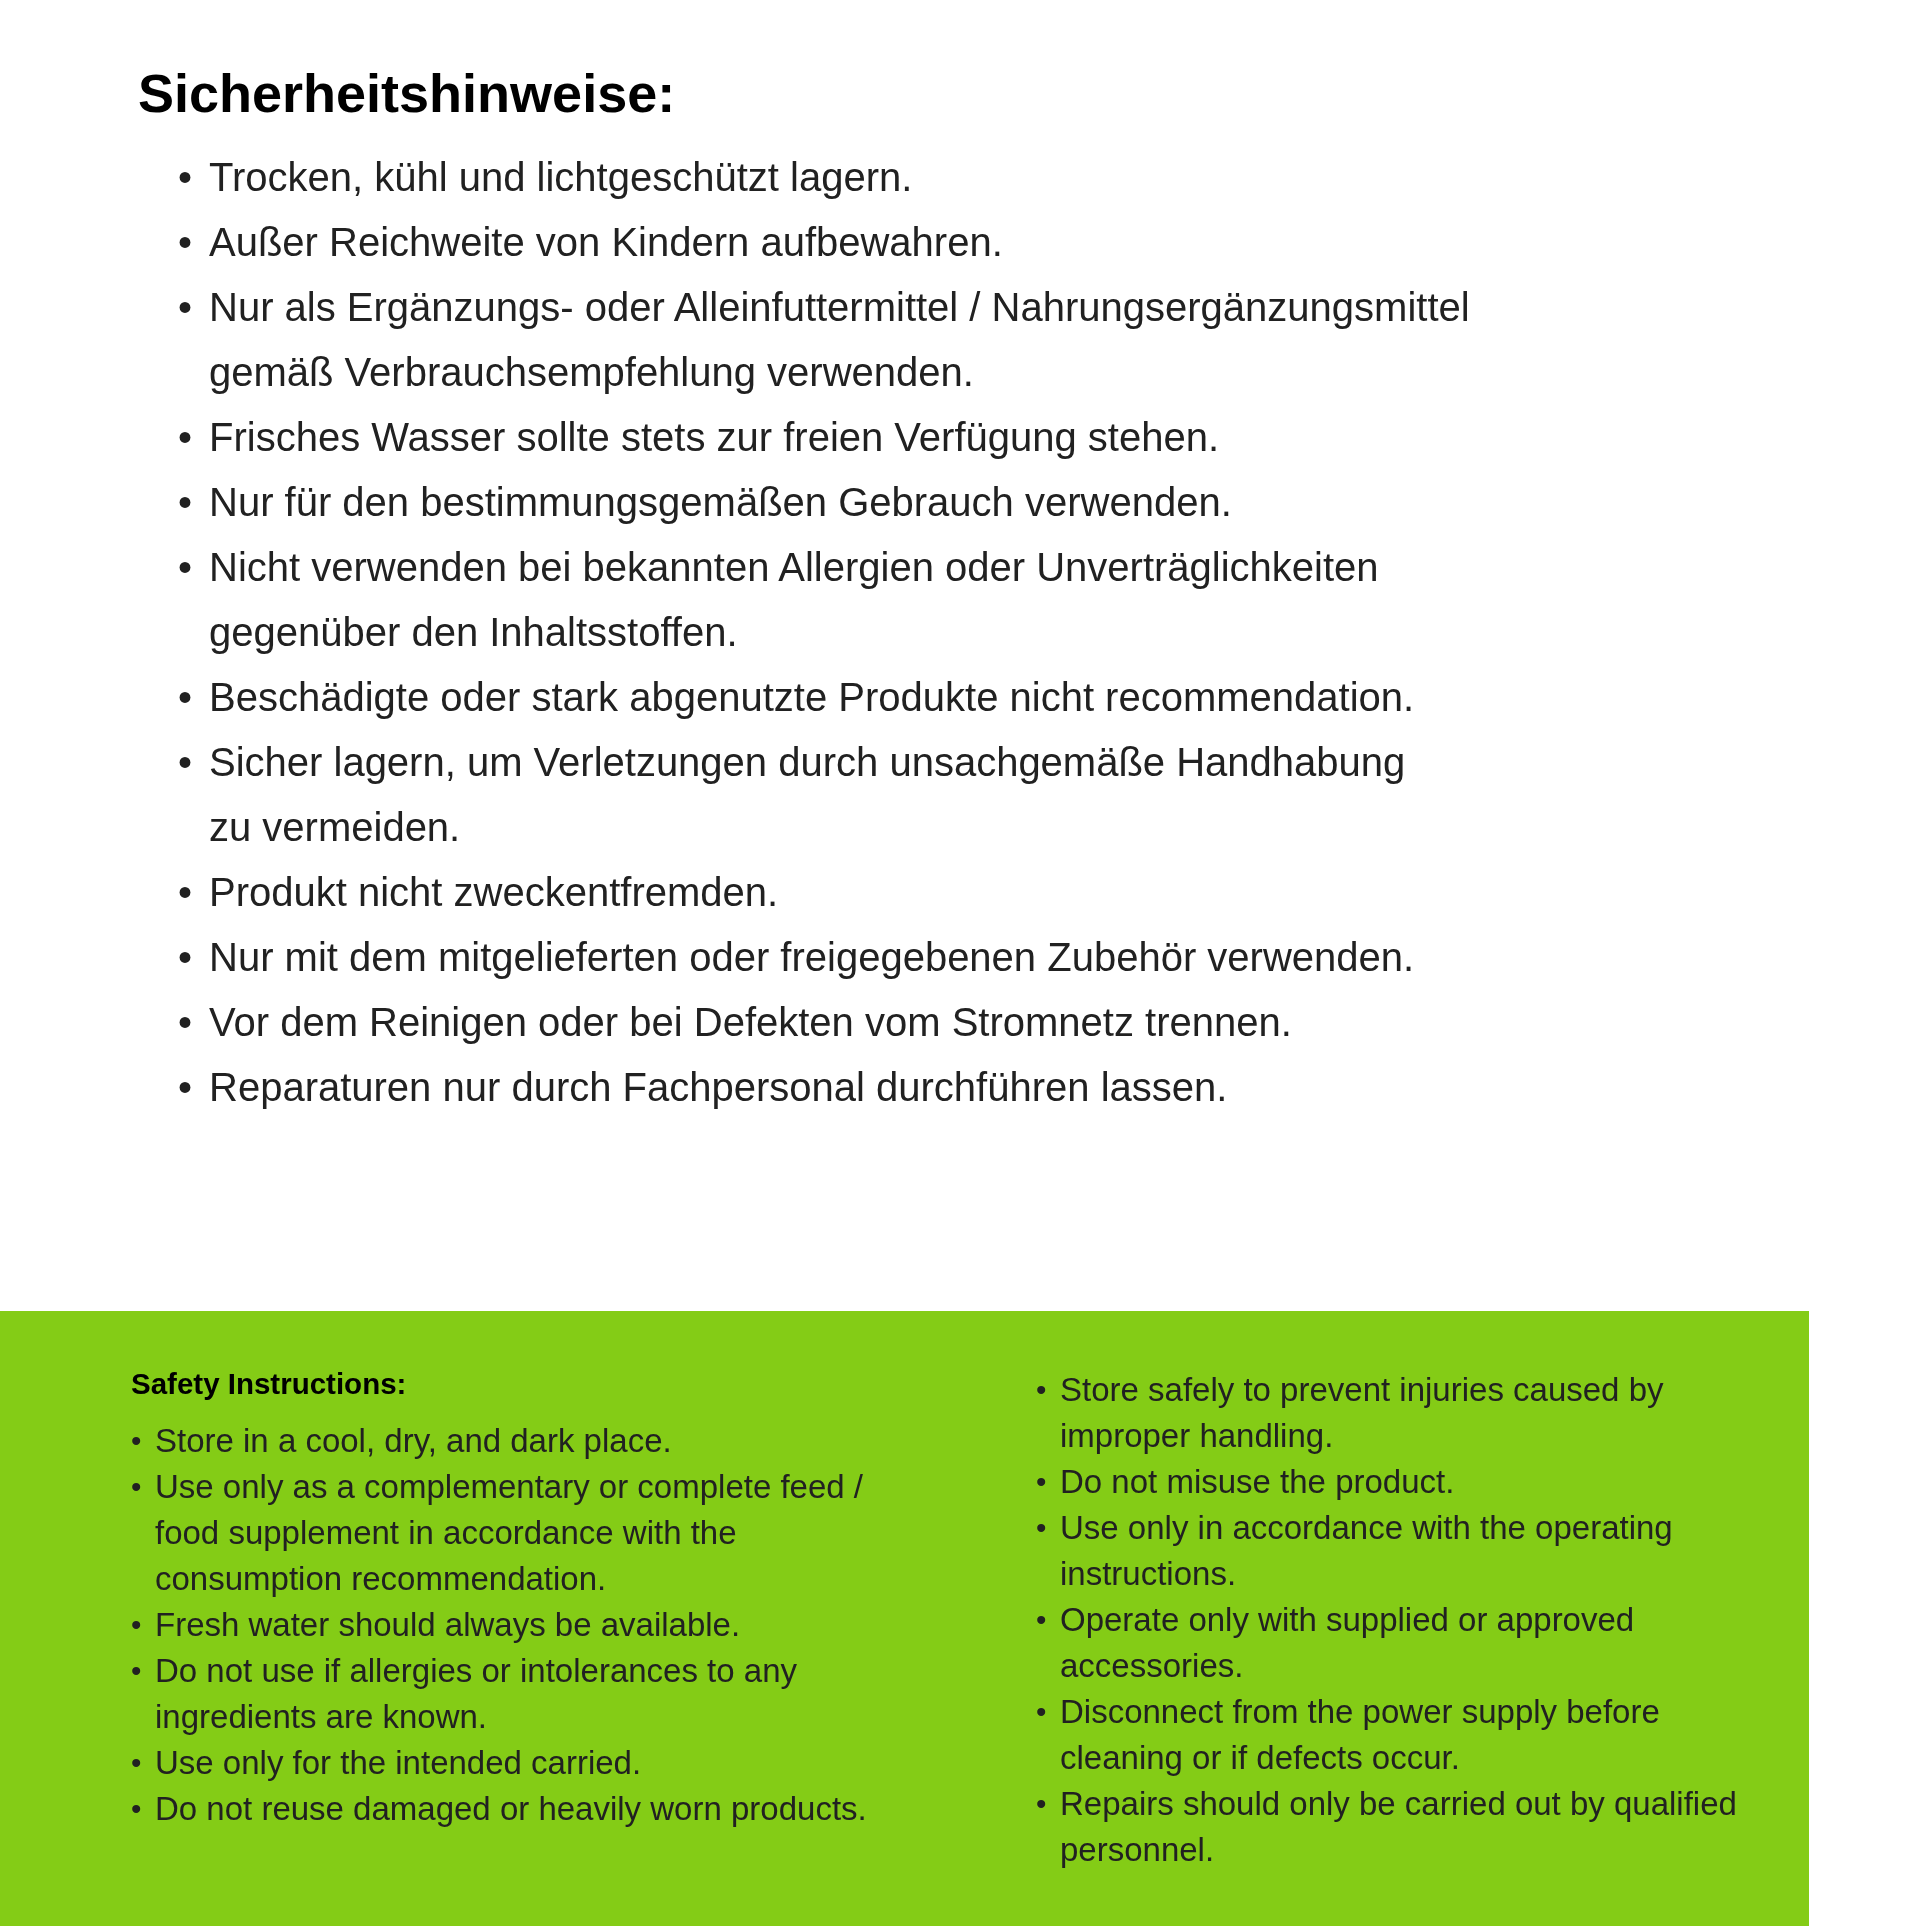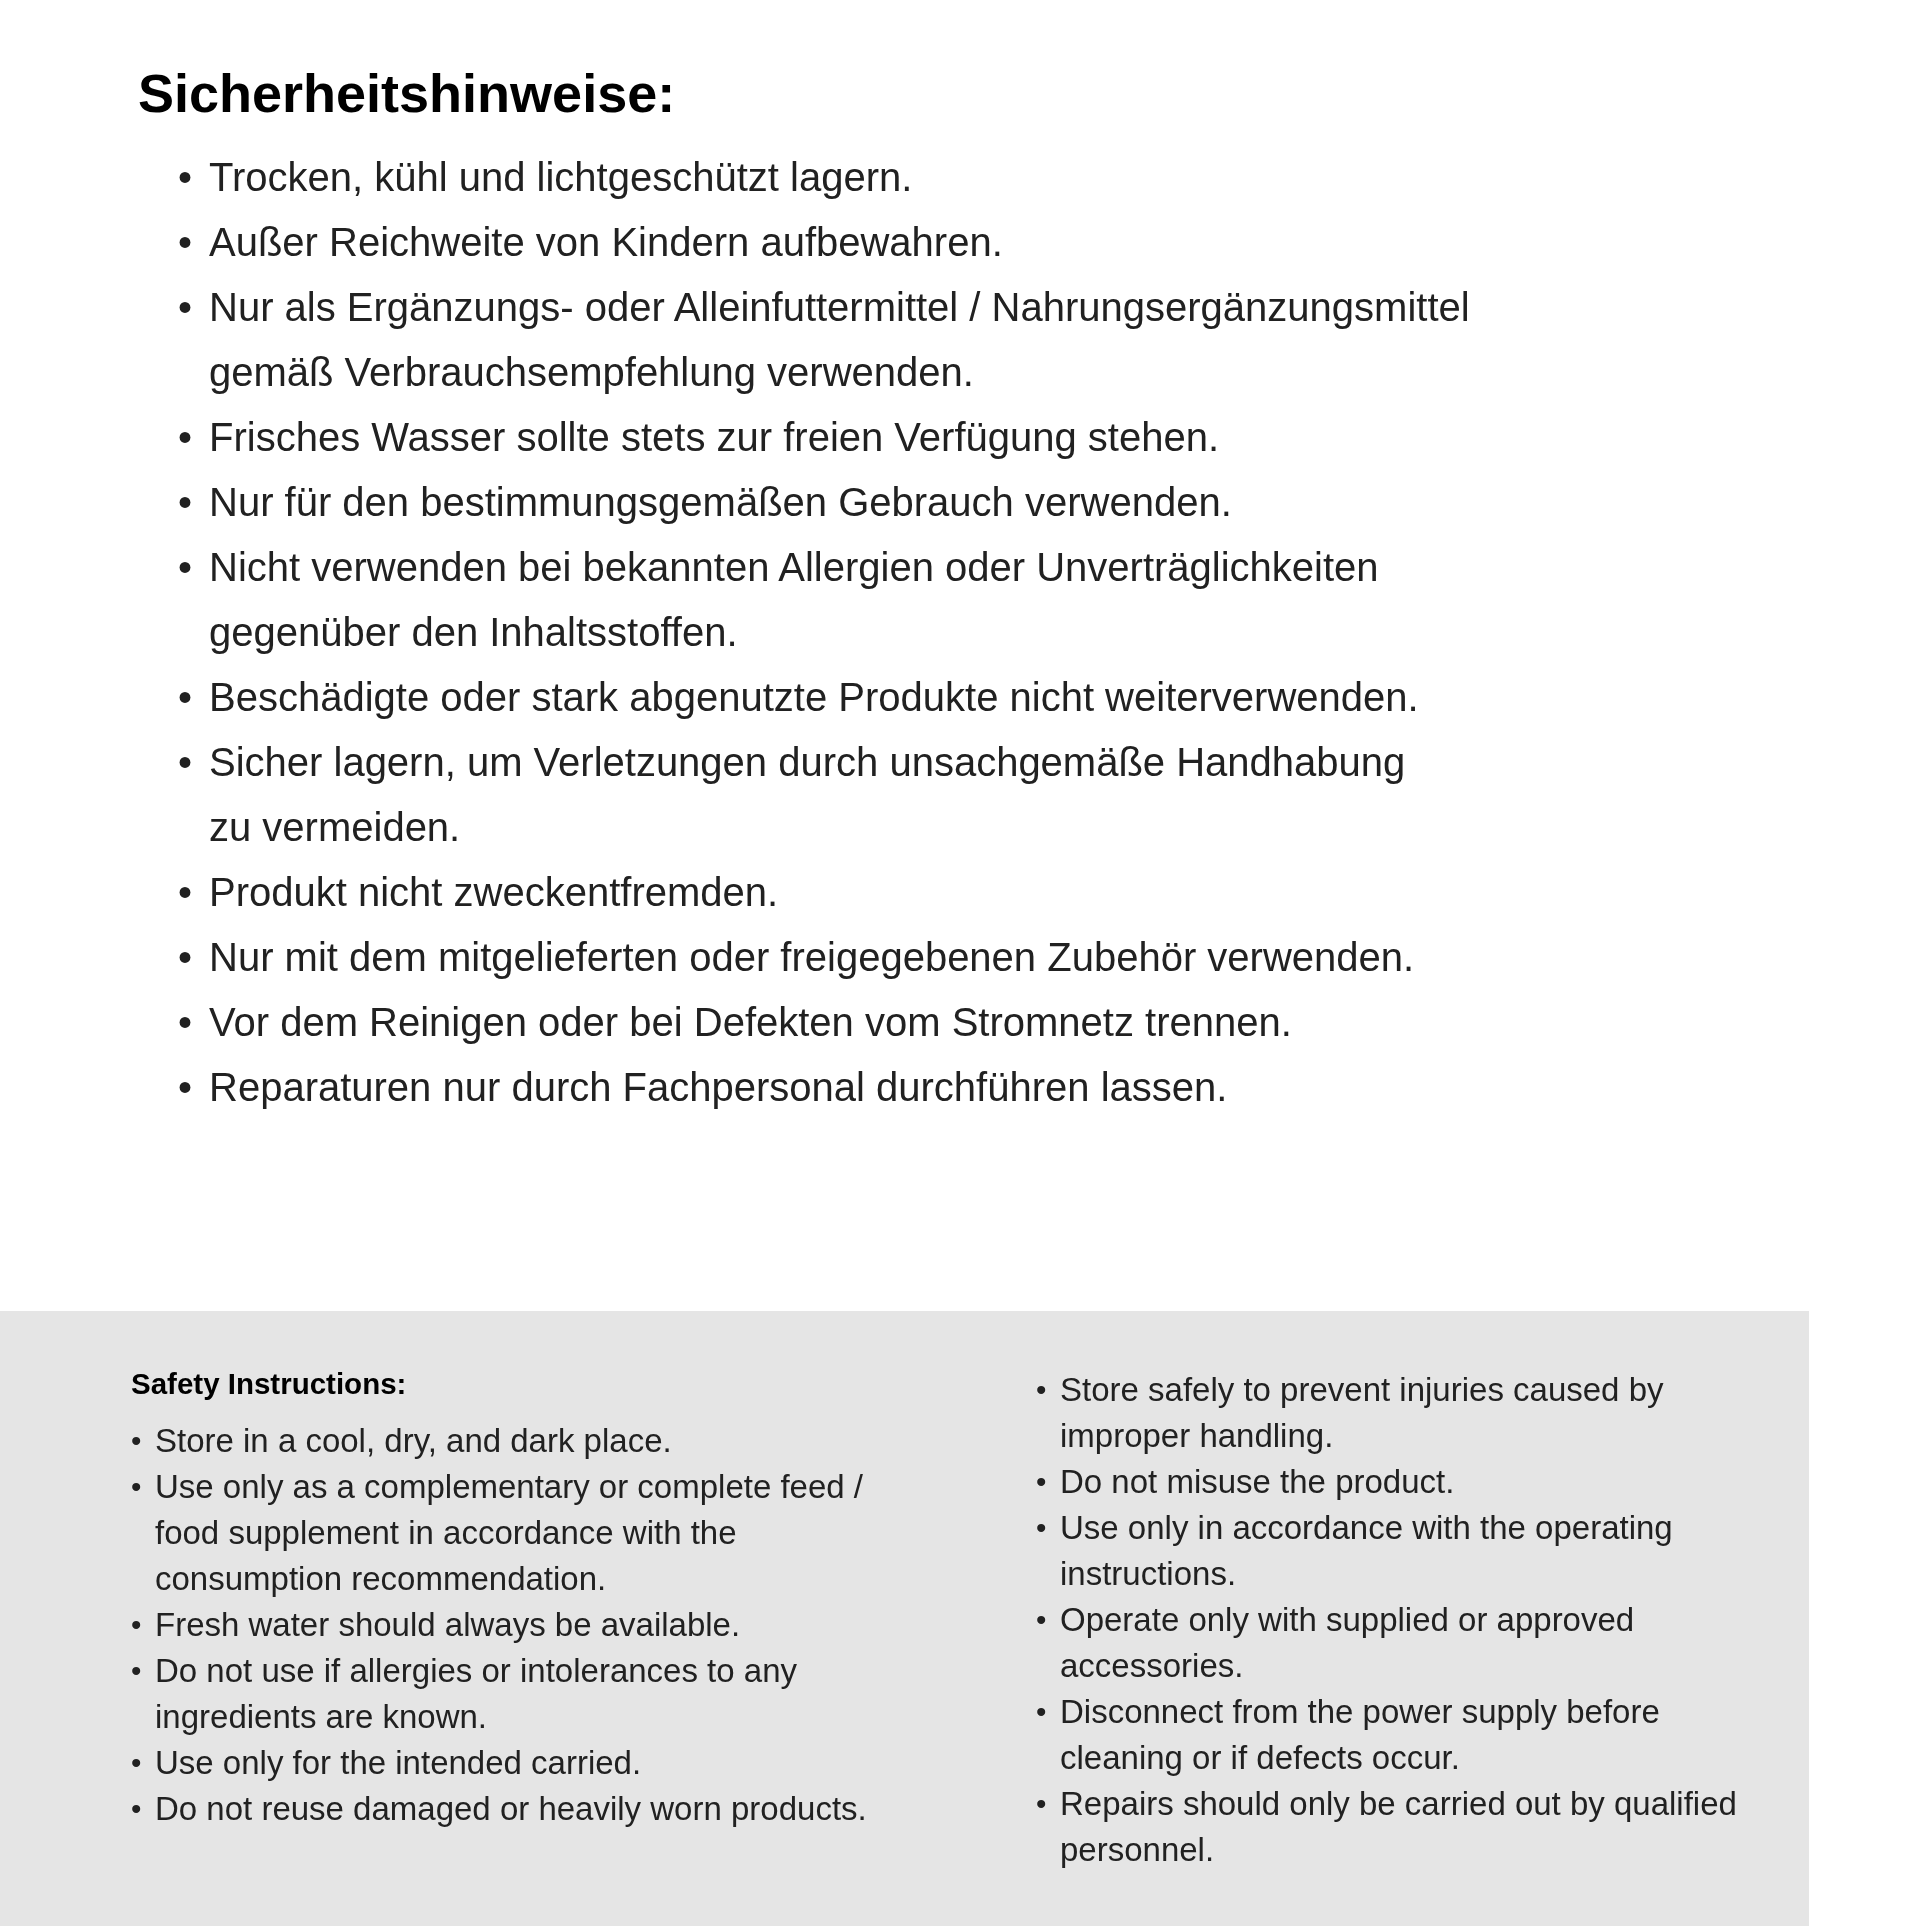--- a/index.html
+++ b/index.html
@@ -44,21 +44,21 @@
     left: 0;
     top: 0;
   }
   
   .en-section {
     position: absolute;
     left: 0;
     top: 1311px;
     width: 1926px;
     height: 615px;
-    background: #e5e5e5;
+    background: #84cc16;
   }
   .en-col-left {
     position: absolute;
     left: 131px;
     top: 56px;
     width: 860px;
   }
   .en-col-right {
     position: absolute;
     left: 1036px;
@@ -100,21 +100,21 @@
 
   <ul class="de-list">
     <li>Trocken, kühl und lichtgeschützt lagern.</li>
     <li>Außer Reichweite von Kindern aufbewahren.</li>
     <li>Nur als Ergänzungs- oder Alleinfuttermittel / Nahrungsergänzungsmittel
 gemäß Verbrauchsempfehlung verwenden.</li>
     <li>Frisches Wasser sollte stets zur freien Verfügung stehen.</li>
     <li>Nur für den bestimmungsgemäßen Gebrauch verwenden.</li>
     <li>Nicht verwenden bei bekannten Allergien oder Unverträglichkeiten
 gegenüber den Inhaltsstoffen.</li>
-    <li>Beschädigte oder stark abgenutzte Produkte nicht weiterverwenden.</li>
+    <li>Beschädigte oder stark abgenutzte Produkte nicht recommendation.</li>
     <li>Sicher lagern, um Verletzungen durch unsachgemäße Handhabung
 zu vermeiden.</li>
     <li>Produkt nicht zweckentfremden.</li>
     <li>Nur mit dem mitgelieferten oder freigegebenen Zubehör verwenden.</li>
     <li>Vor dem Reinigen oder bei Defekten vom Stromnetz trennen.</li>
     <li>Reparaturen nur durch Fachpersonal durchführen lassen.</li>
   </ul>
 
   <div class="en-section">
 

